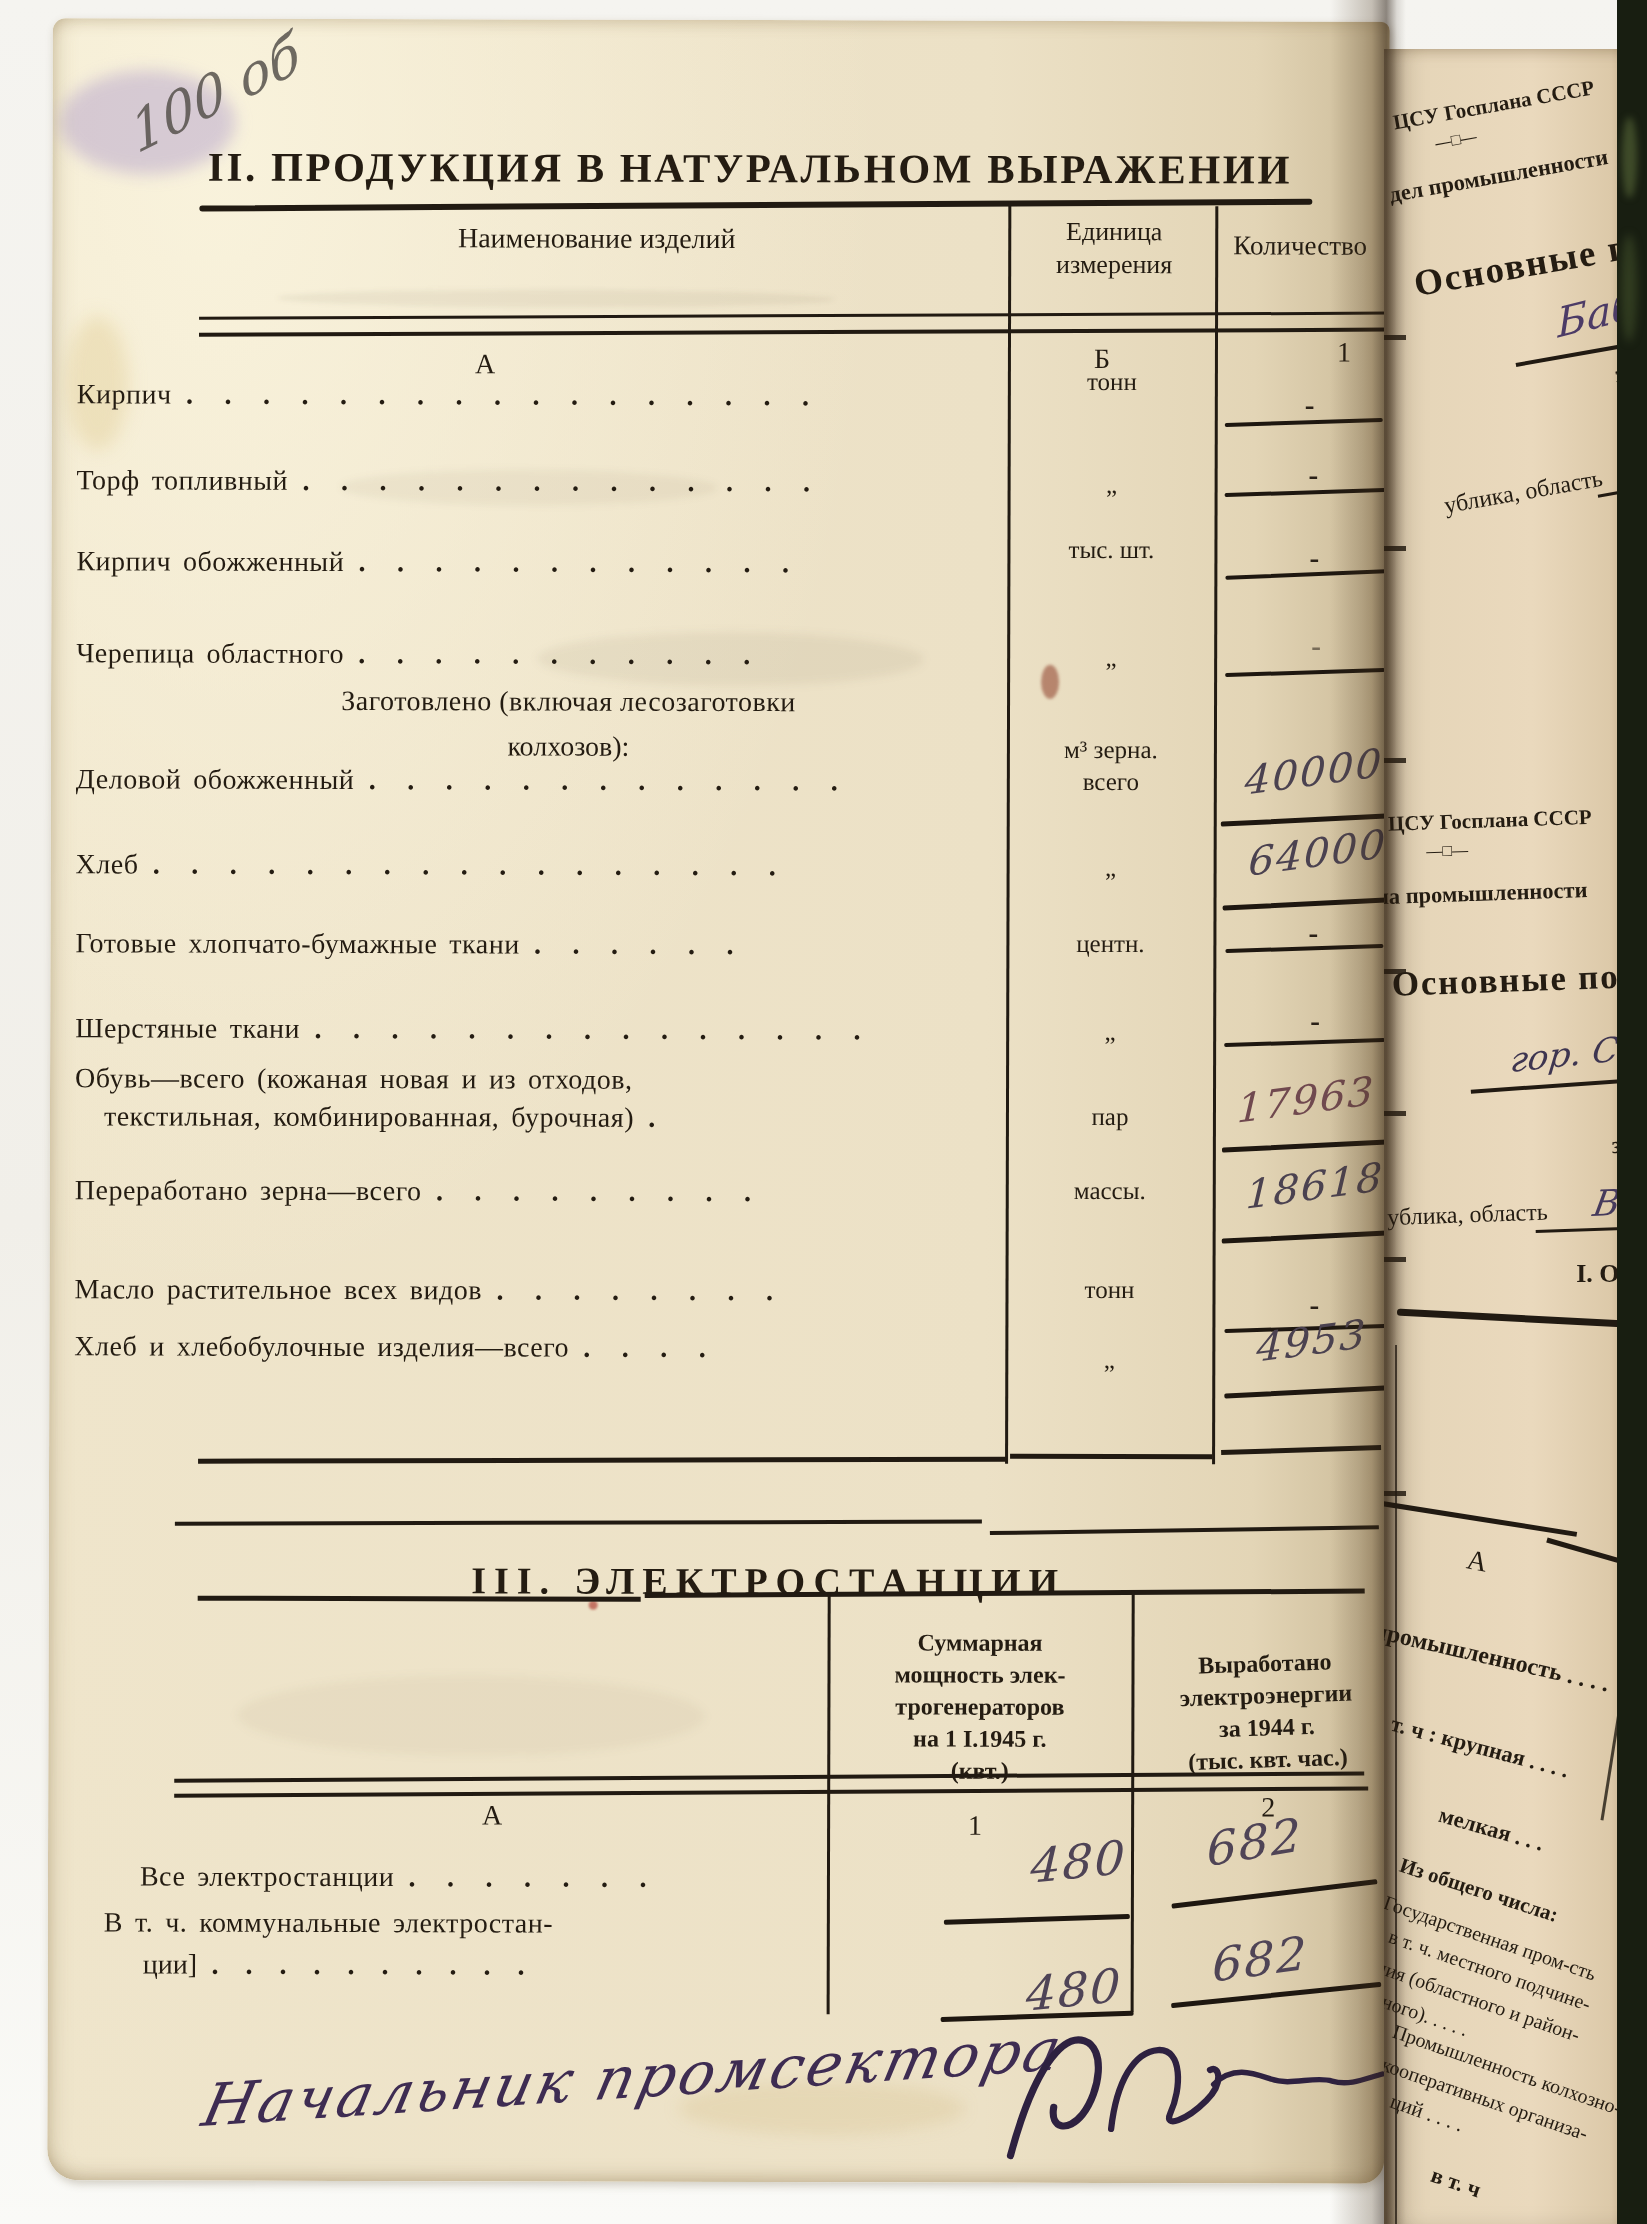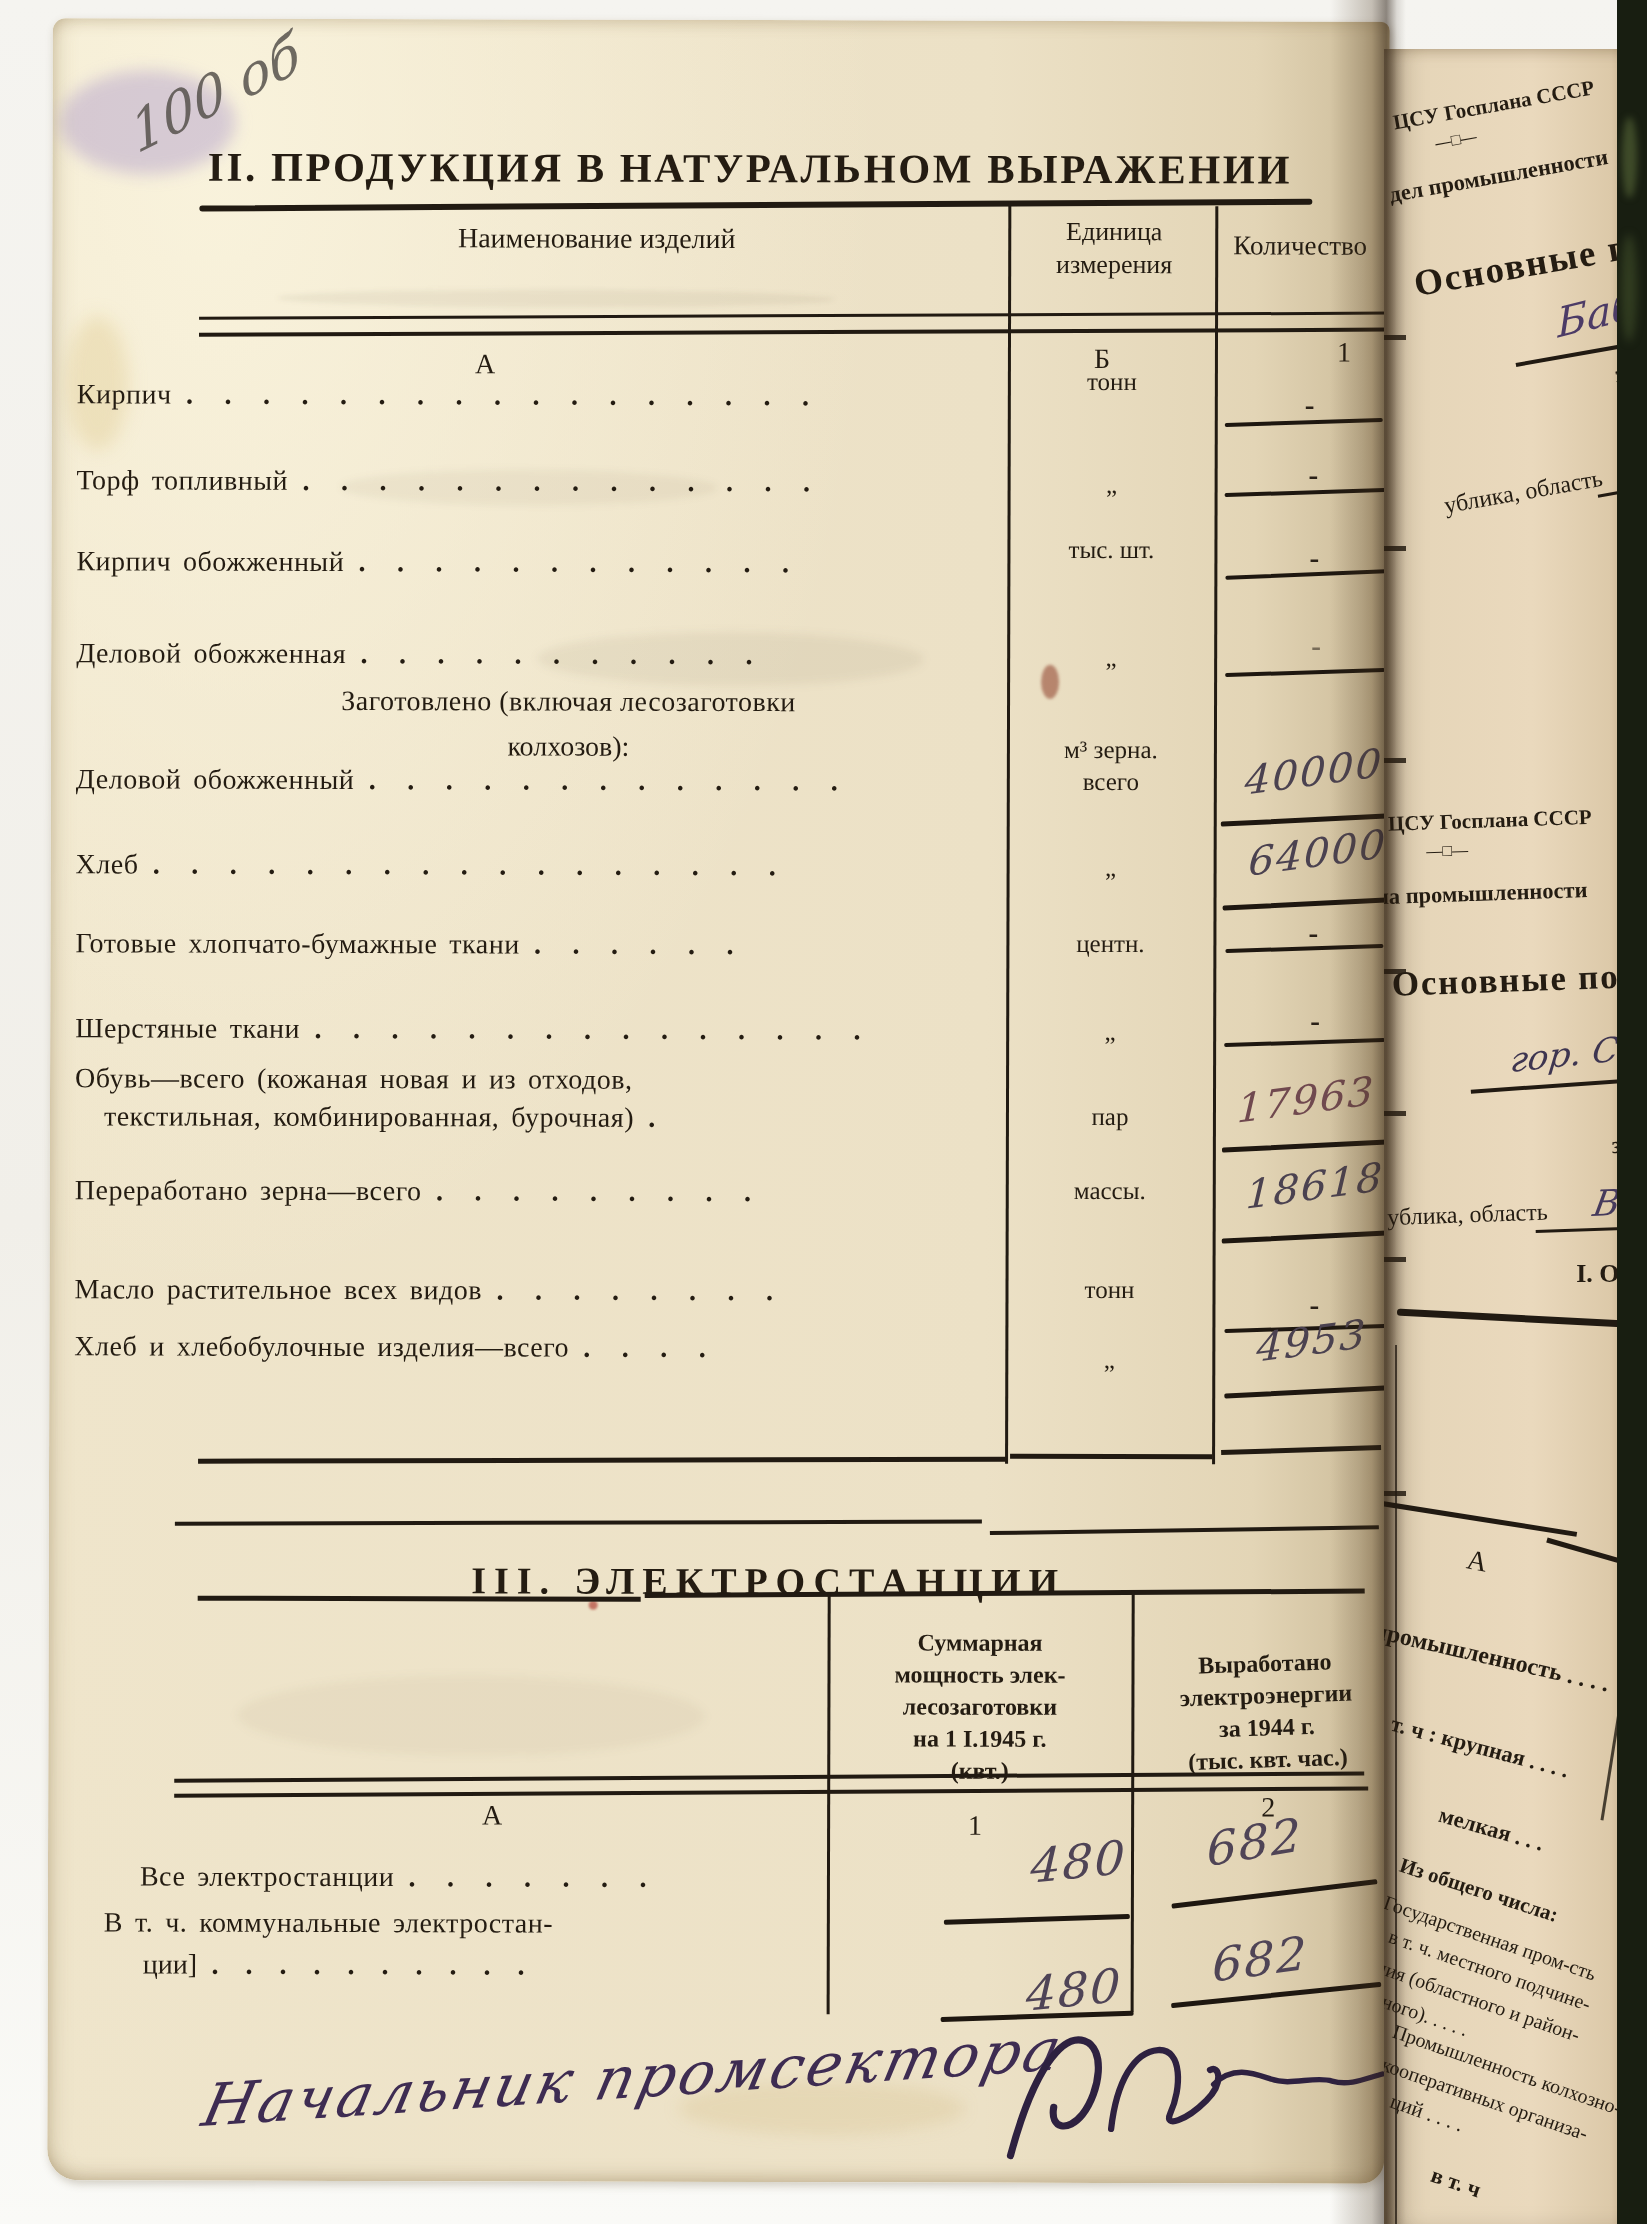--- a/index.html
+++ b/index.html
@@ -99,21 +99,21 @@
   <div class="t rl" style="top:446px;"><span>Торф топливный</span><span class="ldr">. . . . . . . . . . . . . .</span></div>
   <div class="t un" style="top:450px;">„</div>
   <div class="t dsh" style="top:437px;left:1257px;">-</div>
   <div class="ul" style="top:469px;left:1173px;width:161px;transform:rotate(-2deg);"></div>
 
   <div class="t rl" style="top:527px;"><span>Кирпич обожженный</span><span class="ldr">. . . . . . . . . . . .</span></div>
   <div class="t un" style="top:515px;">тыс. шт.</div>
   <div class="t dsh" style="top:520px;left:1258px;">-</div>
   <div class="ul" style="top:551px;left:1174px;width:162px;transform:rotate(-2.5deg);"></div>
 
-  <div class="t rl" style="top:619px;"><span>Деловой обожженная</span><span class="ldr">. . . . . . . . . . .</span></div>
+  <div class="t rl" style="top:619px;"><span>Черепица областного</span><span class="ldr">. . . . . . . . . . .</span></div>
   <div class="t un" style="top:623px;">„</div>
   <div class="t dsh" style="top:608px;left:1260px;opacity:.55;">-</div>
   <div class="ul" style="top:649px;left:1174px;width:160px;transform:rotate(-2deg);"></div>
 
   <div class="t ctr" style="top:666px;left:126px;width:783px;font-size:28px;letter-spacing:0.5px;">Заготовлено (включая лесозаготовки</div>
   <div class="t ctr" style="top:711px;left:126px;width:783px;font-size:28px;">колхозов):</div>
 
   <div class="t rl" style="top:745px;"><span>Деловой обожженный</span><span class="ldr">. . . . . . . . . . . . .</span></div>
   <div class="t un" style="top:715px;">м³ зерна.</div>
   <div class="t un" style="top:747px;">всего</div>
@@ -166,21 +166,21 @@
   <div class="t b ctr" style="top:1539px;left:270px;width:900px;font-size:38px;letter-spacing:8px;">III. ЭЛЕКТРОСТАНЦИИ</div>
   <div class="ln" style="top:1577px;left:149px;width:443px;height:4.5px;"></div>
   <div class="ln" style="top:1570px;left:596px;width:720px;height:4.5px;transform:rotate(-.5deg);"></div>
 
   <div class="ln" style="left:779px;top:1573px;width:2.7px;height:421px;"></div>
   <div class="ln" style="left:1083px;top:1570px;width:2.7px;height:421px;"></div>
 
   <div class="t col-lines" style="top:1606px;left:792px;width:279px;">
     <div>Суммарная</div>
     <div>мощность элек-</div>
-    <div>лесозаготовки</div>
+    <div>трогенераторов</div>
     <div>на 1 I.1945 г.</div>
     <div>(квт.)</div>
   </div>
   <div class="t col-lines" style="top:1626px;left:1094px;width:248px;transform:rotate(-2deg);">
     <div>Выработано</div>
     <div>электроэнергии</div>
     <div>за 1944 г.</div>
     <div>(тыс. квт. час.)</div>
   </div>
 

